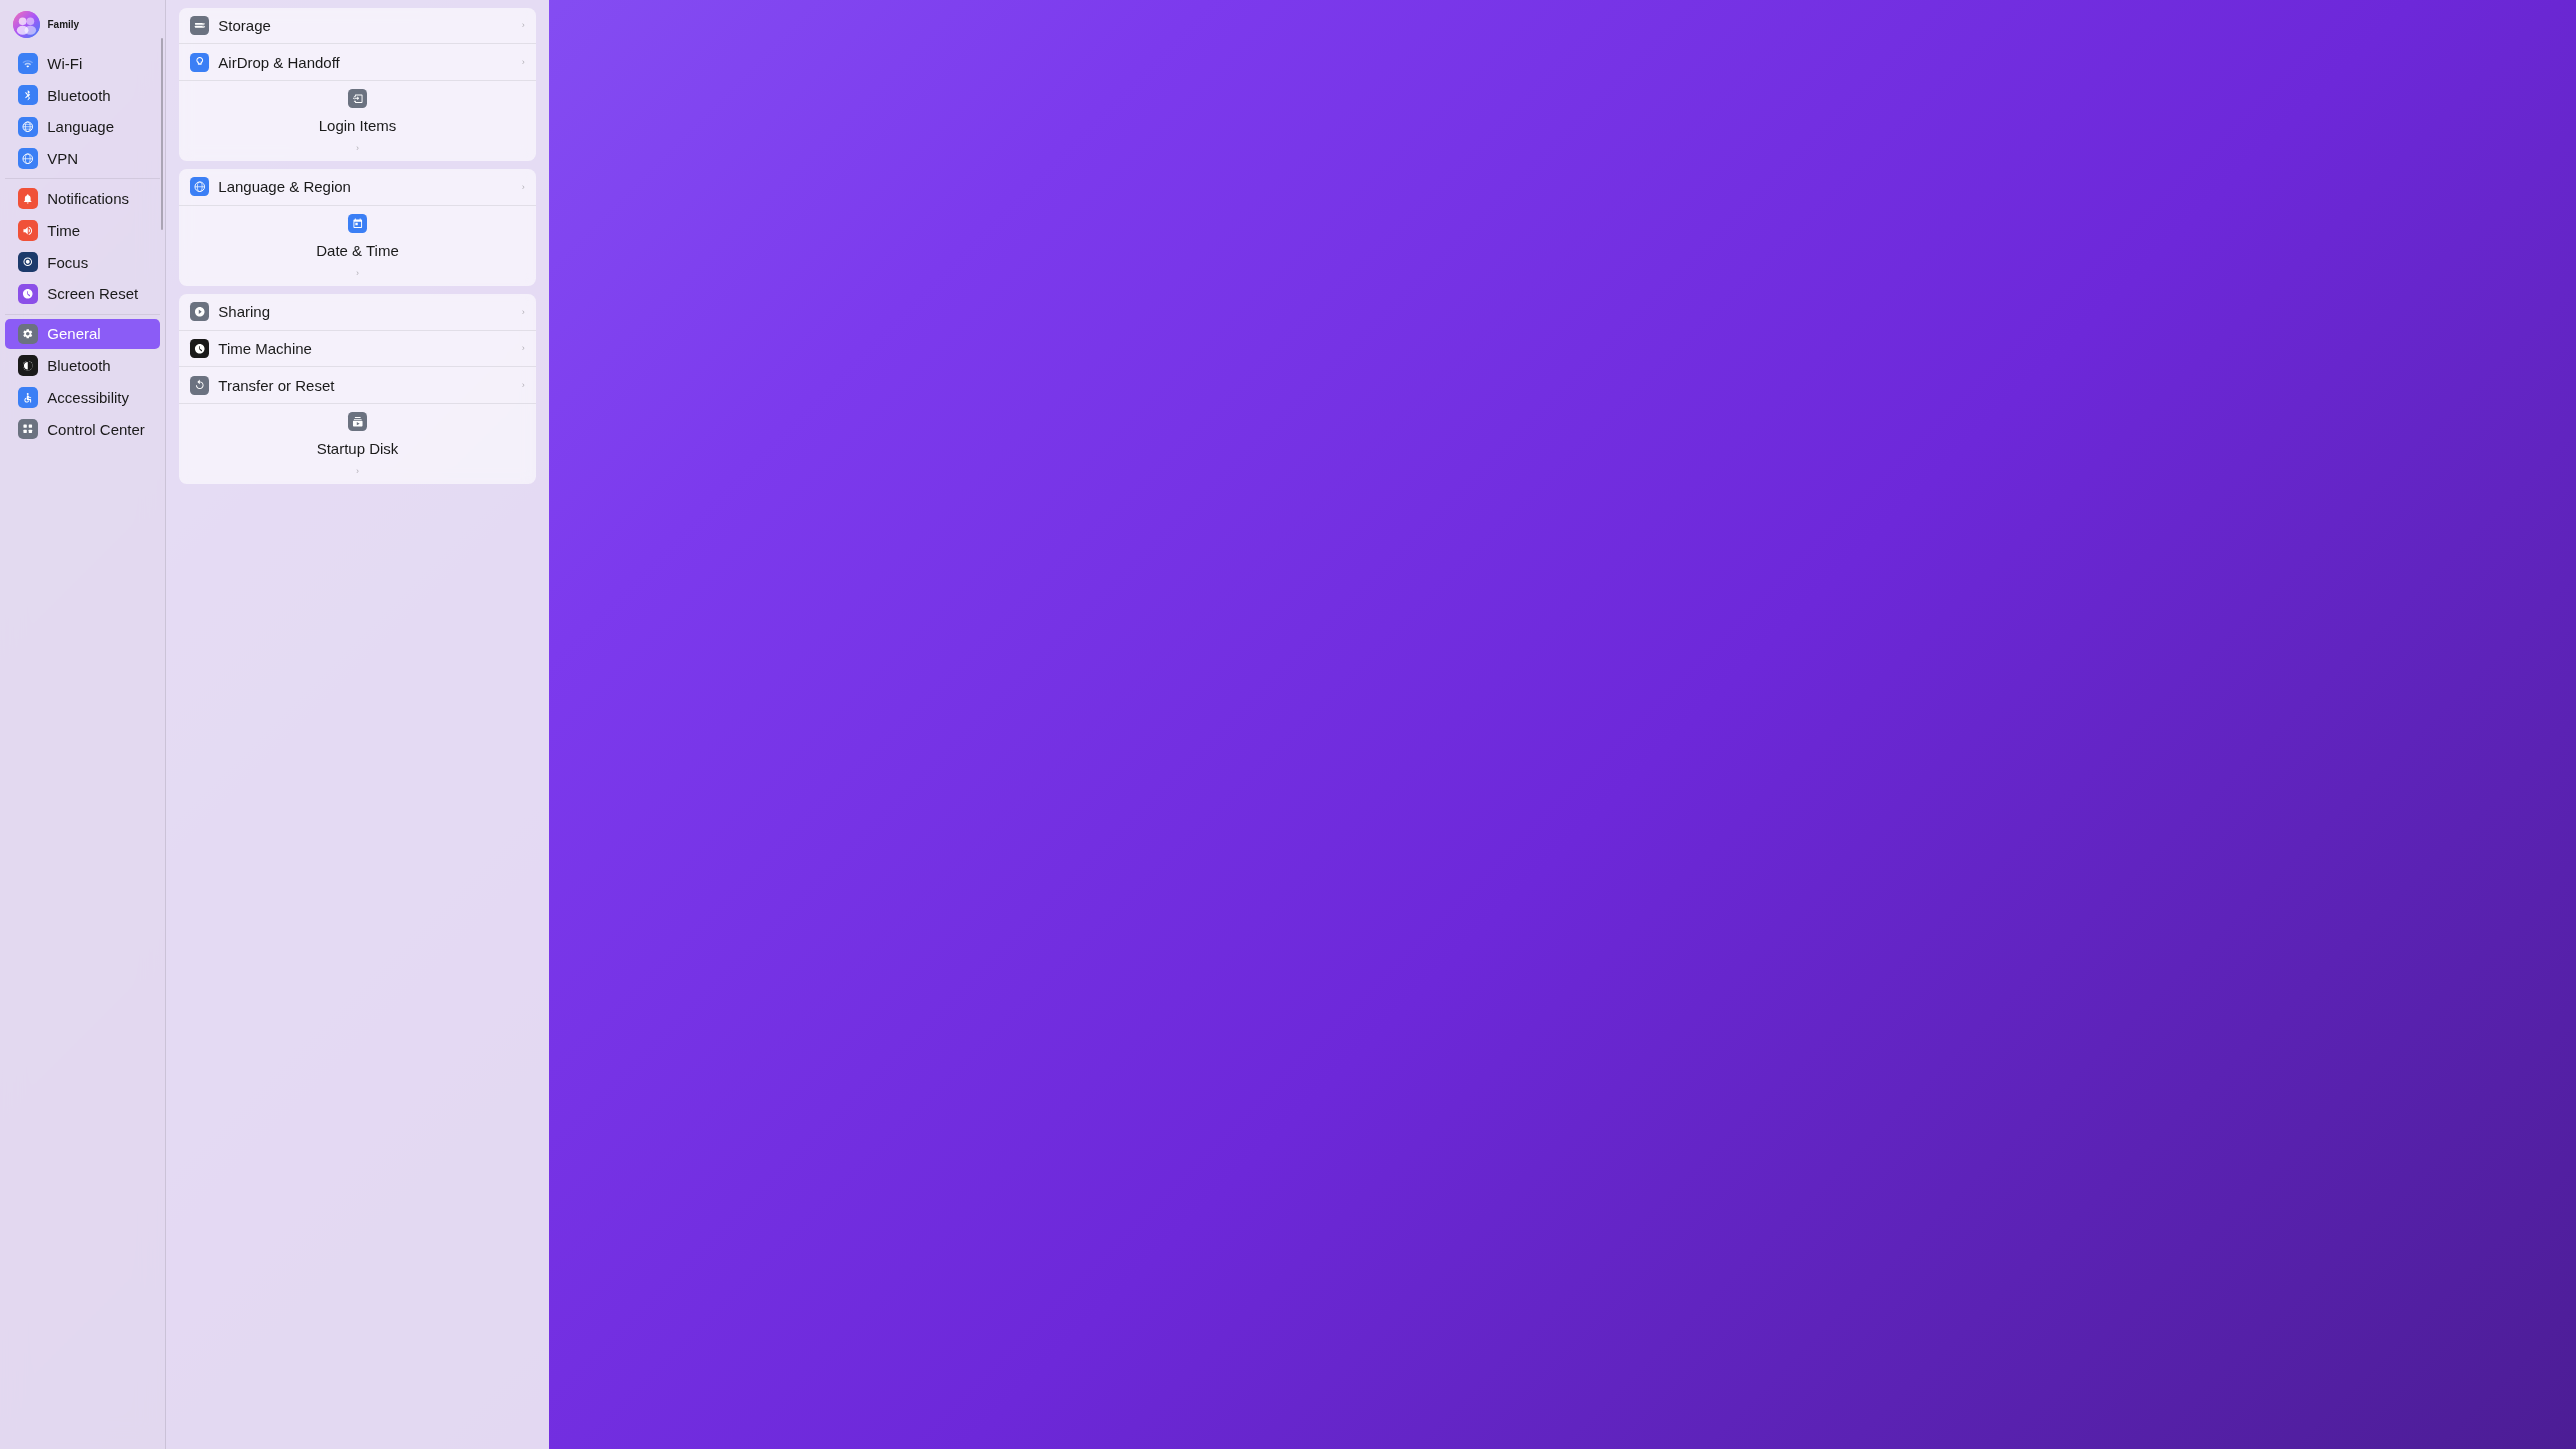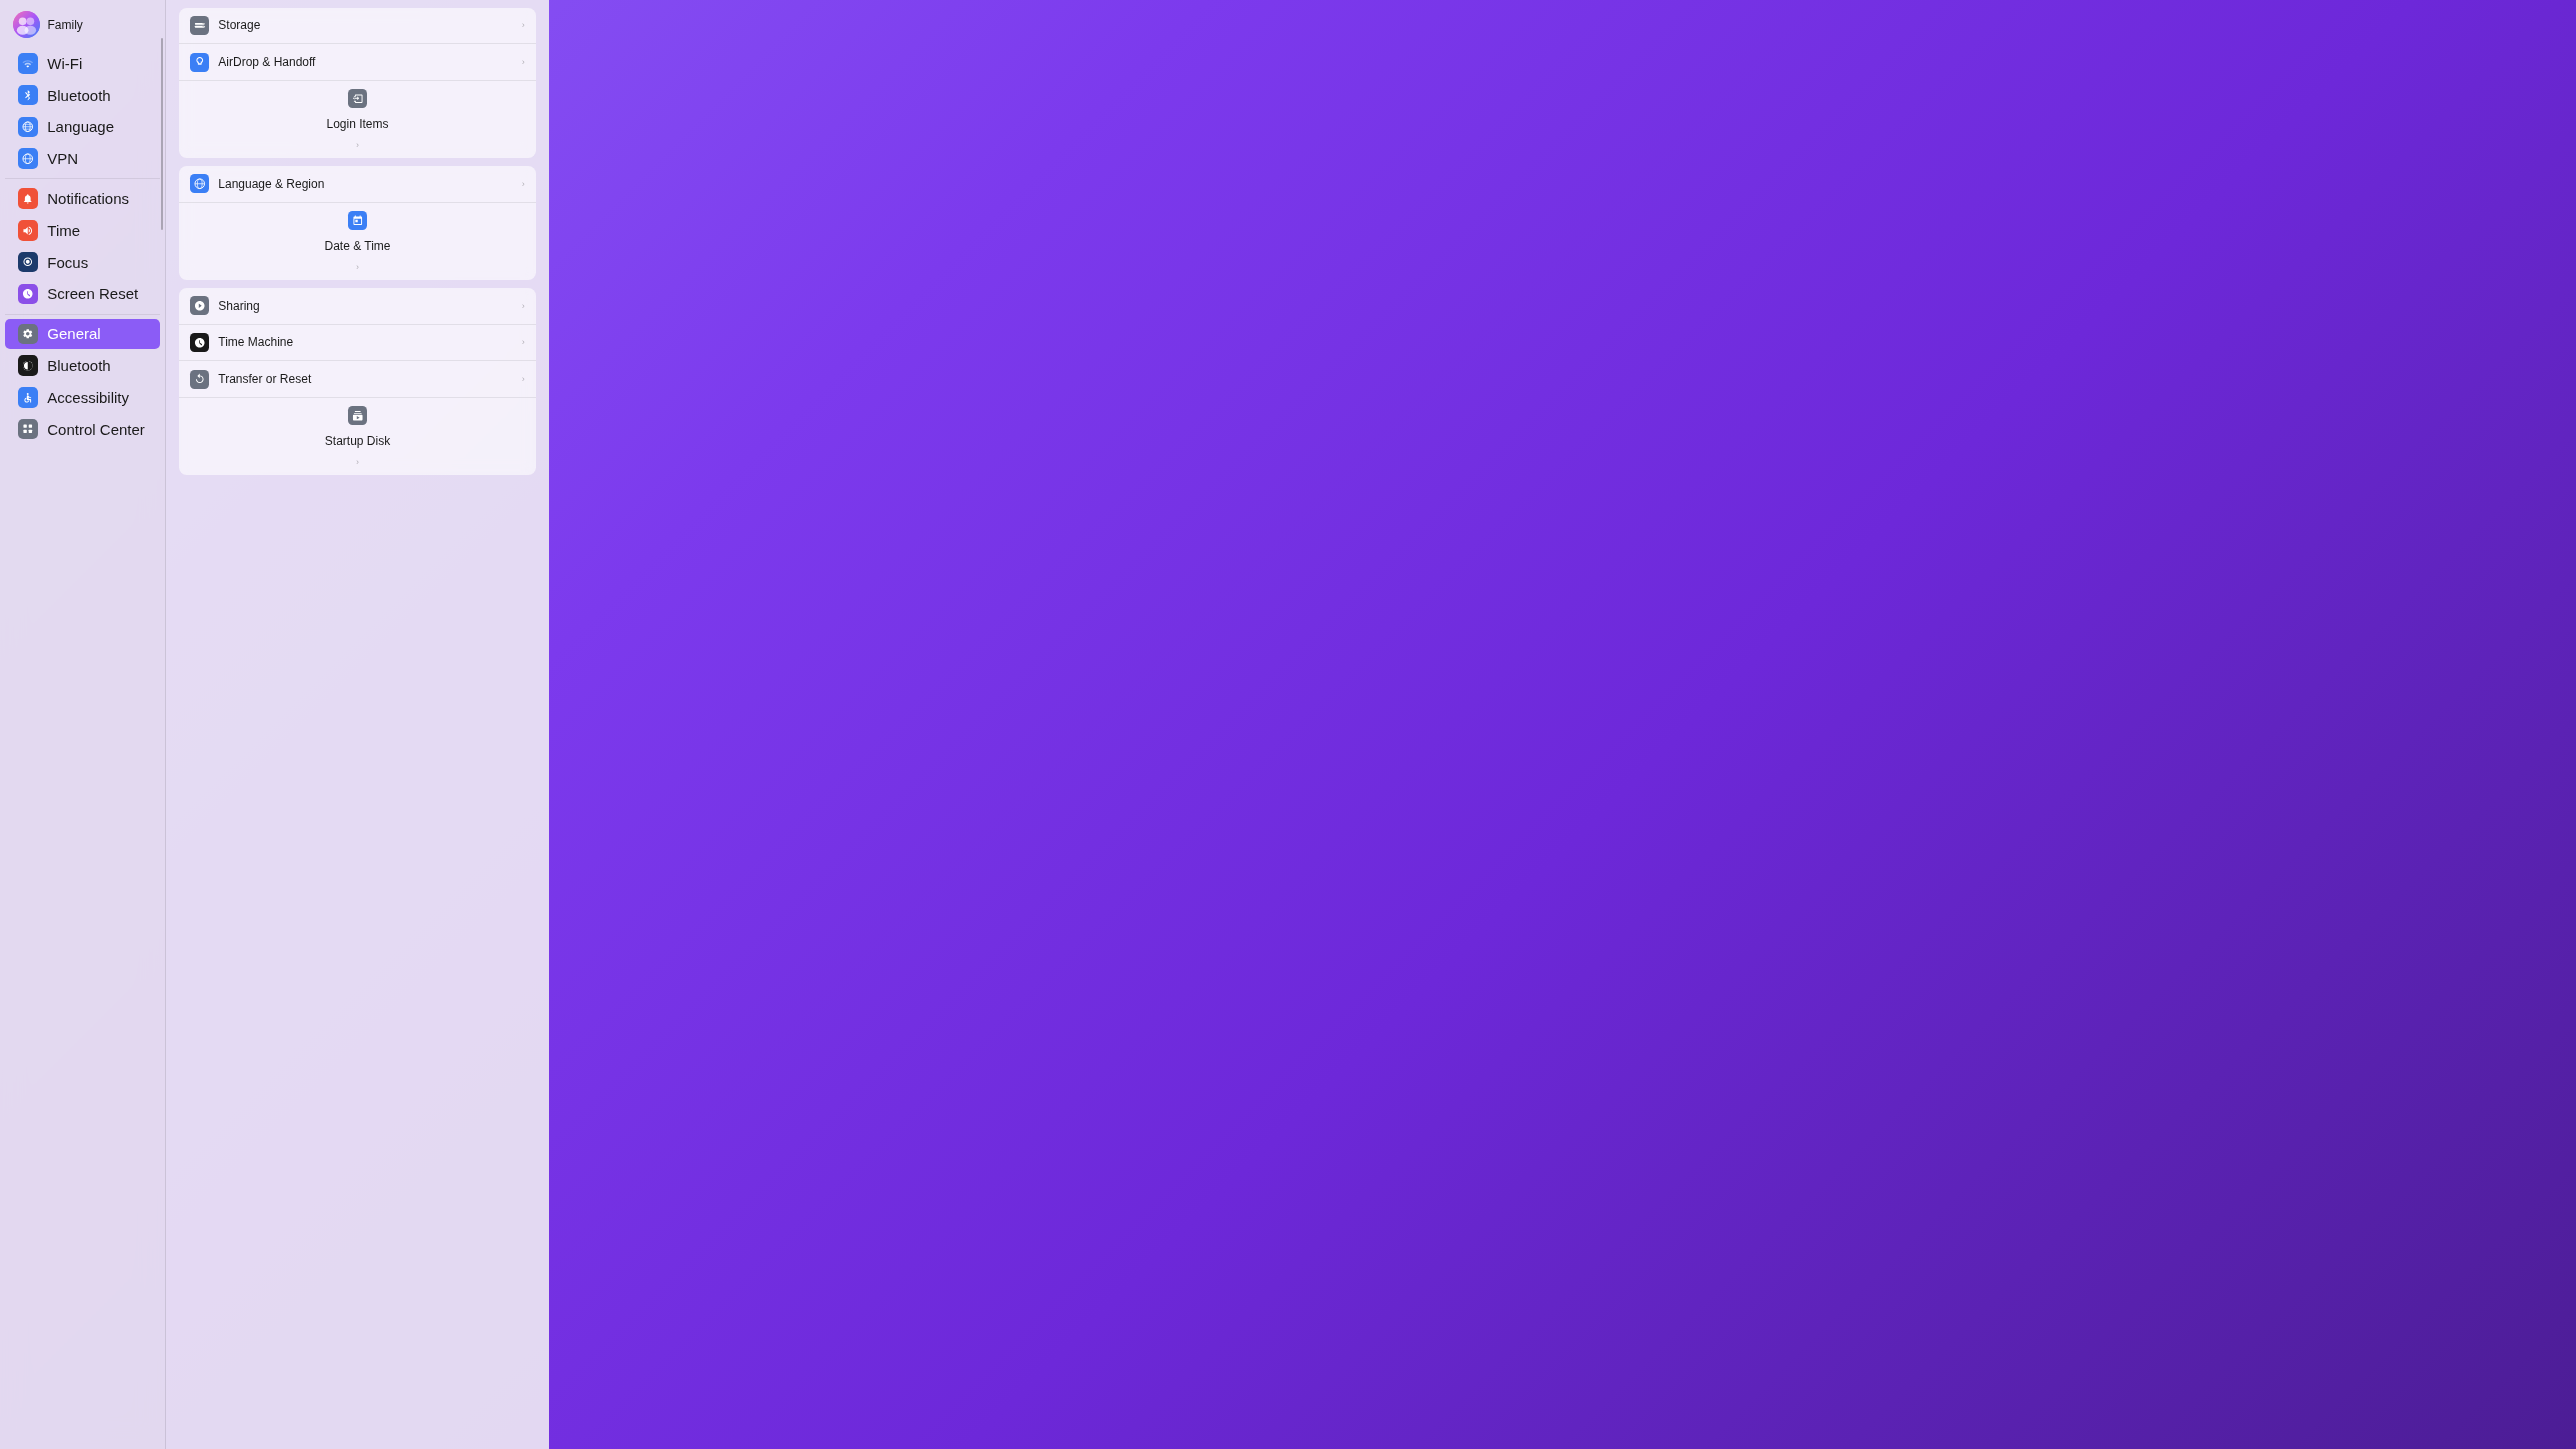--- a/index.html
+++ b/index.html
@@ -73,22 +73,22 @@
       border-radius: 50%;
       background: linear-gradient(135deg, #F472B6, #A855F7, #3B82F6);
       overflow: hidden;
       display: flex;
       align-items: center;
       justify-content: center;
       font-size: 11.5px;
     }
 
     .family-label {
-      font-size: 12px;
-      font-weight: 400;
+      font-size: 10px;
+      font-weight: 700;
       color: #1a1a1a;
     }
 
     .sidebar-item {
       display: flex;
       align-items: center;
       padding: 5.1px 12.8px;
       gap: 9px;
       cursor: pointer;
       border-radius: 5.1px;
@@ -185,21 +185,21 @@
       display: flex;
       align-items: center;
       justify-content: center;
       font-size: 9.6px;
       color: white;
       flex-shrink: 0;
     }
 
     .row-label {
       flex: 1;
-      font-size: 12px;
+      font-size: 15px;
       color: #1a1a1a;
       font-weight: 400;
     }
 
     .row-chevron {
       font-size: 9px;
       color: rgba(0,0,0,0.3);
     }
 
     

